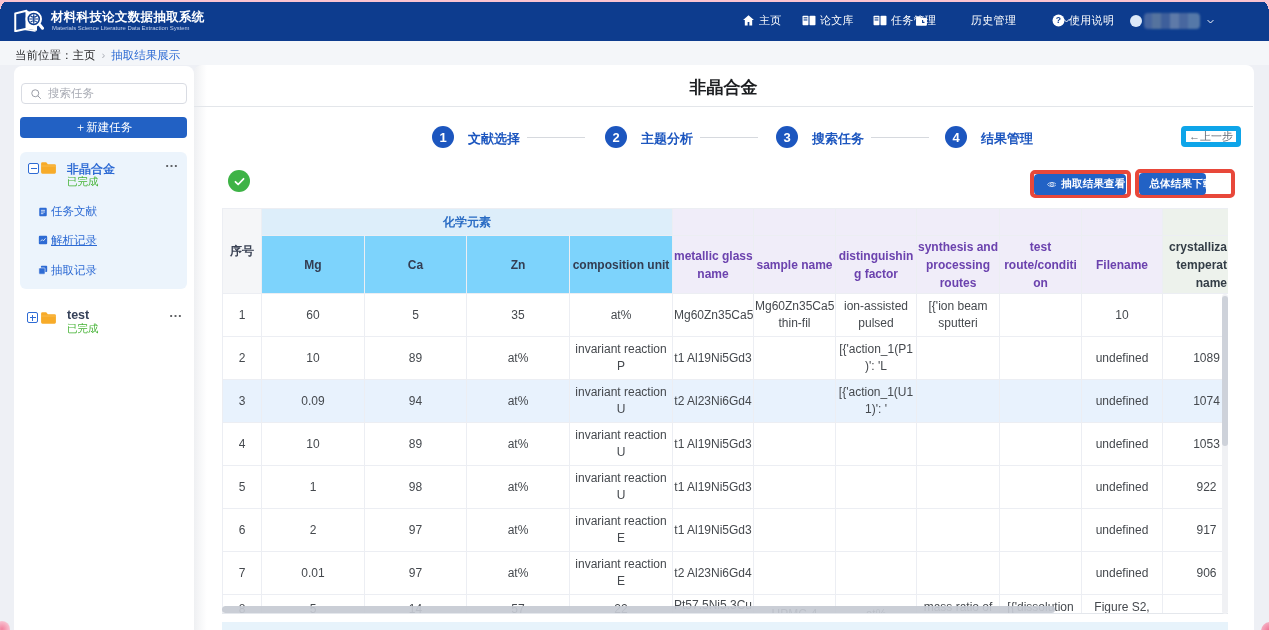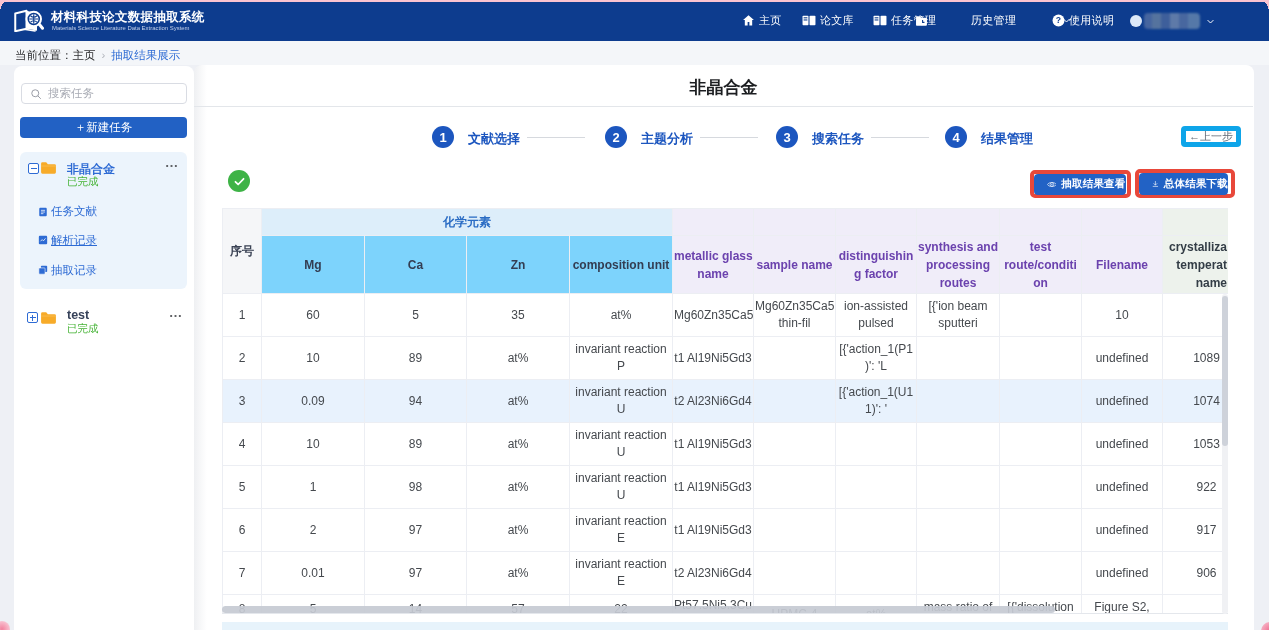--- a/index.html
+++ b/index.html
@@ -238,21 +238,21 @@
 
   <div class="redbox" style="left:836px; top:104.5px; width:101px; height:28px;"></div>
   <div class="bluebtn" style="left:839.5px; top:108.5px; width:92px; height:21px;">
     <svg width="12" height="11" viewBox="0 0 24 22">
         <path d="M1 11 C5 4.5, 19 4.5, 23 11 C19 17.5, 5 17.5, 1 11 Z" stroke="#fff" stroke-width="1.7" fill="none"></path>
         <circle cx="12" cy="11" r="4.4" stroke="#fff" stroke-width="1.6" fill="none"></circle>
         <circle cx="12" cy="11" r="1.5" fill="#fff"></circle>
       </svg>抽取结果查看
   </div>
   <div class="redbox" style="left:941px; top:103.5px; width:100px; height:29.5px;"></div>
-  <div class="bluebtn" style="left:945px; top:107.5px; width:89px; height:22px;">
+  <div class="bluebtn" style="left:945px; top:107.5px; width:67px; height:22px;">
     <svg width="12" height="12" viewBox="0 0 24 24">
         <path d="M12 3v12M6.5 10.5L12 16l5.5-5.5" stroke="#fff" stroke-width="2.2" fill="none" stroke-linecap="round"></path>
         <path d="M4 20.5h16" stroke="#fff" stroke-width="2.2" stroke-linecap="round"></path>
       </svg>总体结果下载
   </div>
 
   <div class="tablewrap">
     <table class="grid">
       <colgroup>
         <col style="width:39px">

